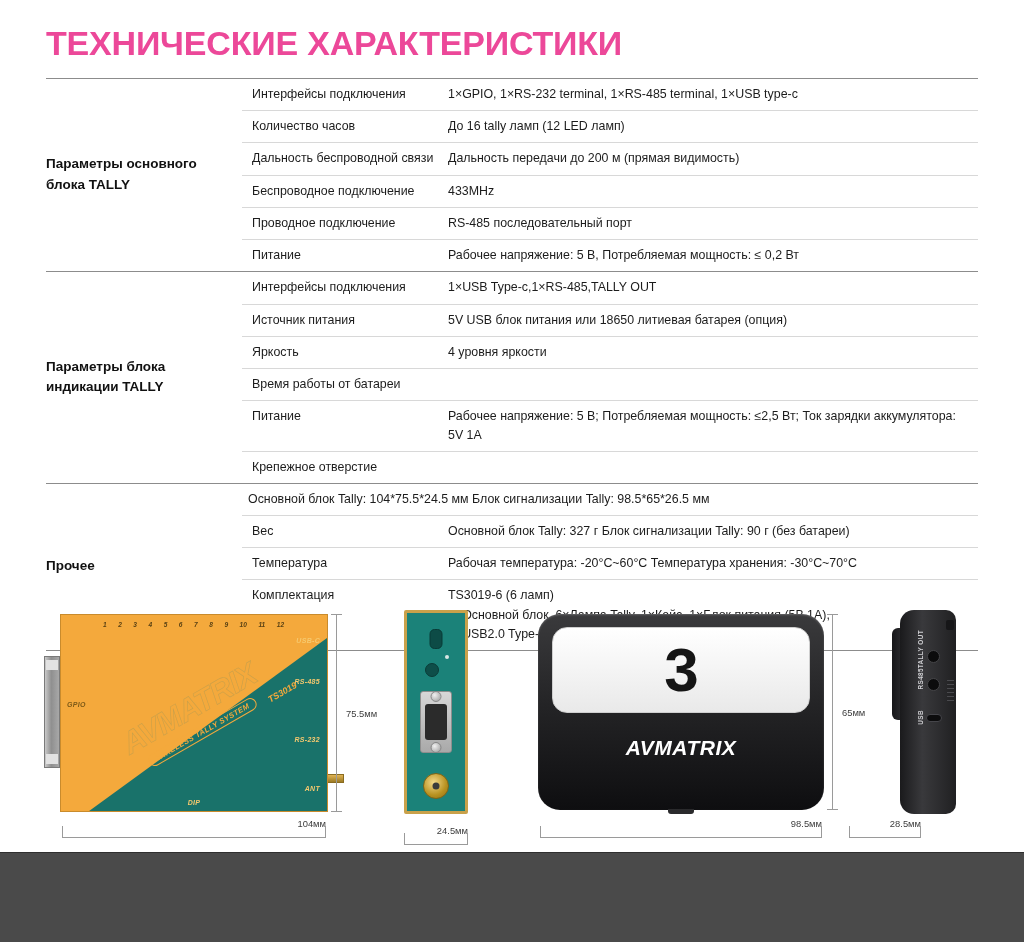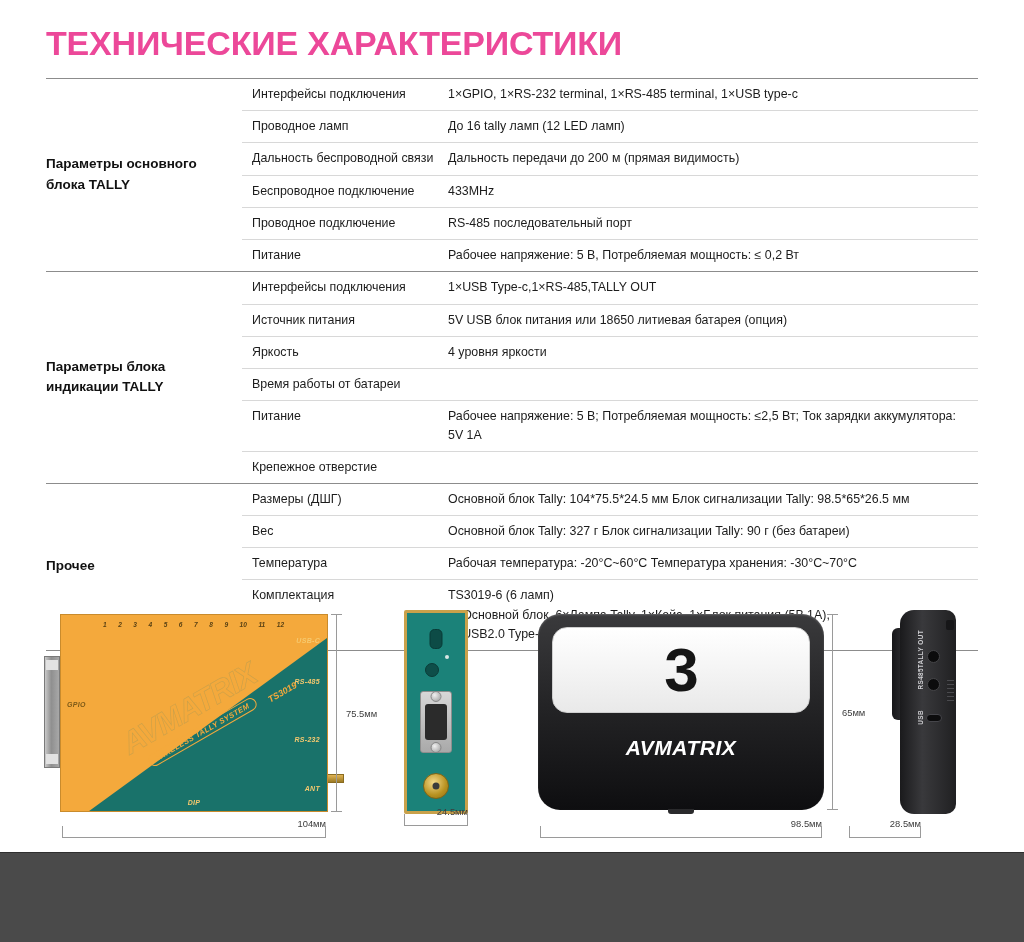--- a/index.html
+++ b/index.html
@@ -331,21 +331,21 @@
         </div>
       </div>
       <div class="sec-rows">
         <div class="row">
           <div class="r-label">Интерфейсы подключения</div>
           <div class="r-value">
             <span class="ln">1×GPIO, 1×RS-232 terminal, 1×RS-485 terminal, 1×USB type-c</span>
           </div>
         </div>
         <div class="row">
-          <div class="r-label">Проводное ламп</div>
+          <div class="r-label">Количество часов</div>
           <div class="r-value">
             <span class="ln">До 16 tally ламп (12 LED ламп)</span>
           </div>
         </div>
         <div class="row">
           <div class="r-label">Дальность беспроводной связи</div>
           <div class="r-value">
             <span class="ln">Дальность передачи до 200 м (прямая видимость)</span>
           </div>
         </div>
@@ -412,21 +412,20 @@
     </div>
 
     <div class="section last">
       <div class="sec-head">
         <div>
           <div>Прочее</div>
         </div>
       </div>
       <div class="sec-rows">
         <div class="row">
-          <div class="r-label">Размеры (ДШГ)</div>
           <div class="r-value">
             <span class="ln">Основной блок Tally: 104*75.5*24.5 мм Блок сигнализации Tally: 98.5*65*26.5 мм</span>
           </div>
         </div>
         <div class="row">
           <div class="r-label">Вес</div>
           <div class="r-value">
             <span class="ln">Основной блок Tally: 327 г Блок сигнализации Tally: 90 г (без батареи)</span>
           </div>
         </div>
@@ -506,21 +505,21 @@
         <div class="port-btn"></div>
         <div class="port-db9">
           <span class="screw top"></span>
           <span class="shell"></span>
           <span class="screw bot"></span>
         </div>
         <div class="port-bnc"></div>
       </div>
     </div>
 
-    <div class="dim dim-h" style="left:404px; top:223px; width:64px; height:12px;">
+    <div class="dim dim-h" style="left:404px; top:242px; width:64px; height:12px;">
       <span class="cap">24.5мм</span>
       <span class="bar"></span>
       <span class="tick l"></span>
       <span class="tick r"></span>
     </div>
 
     <div class="fig tally-front">
       <div class="tf-body">
         <div class="tf-screen">
           <span class="tf-num">3</span>

